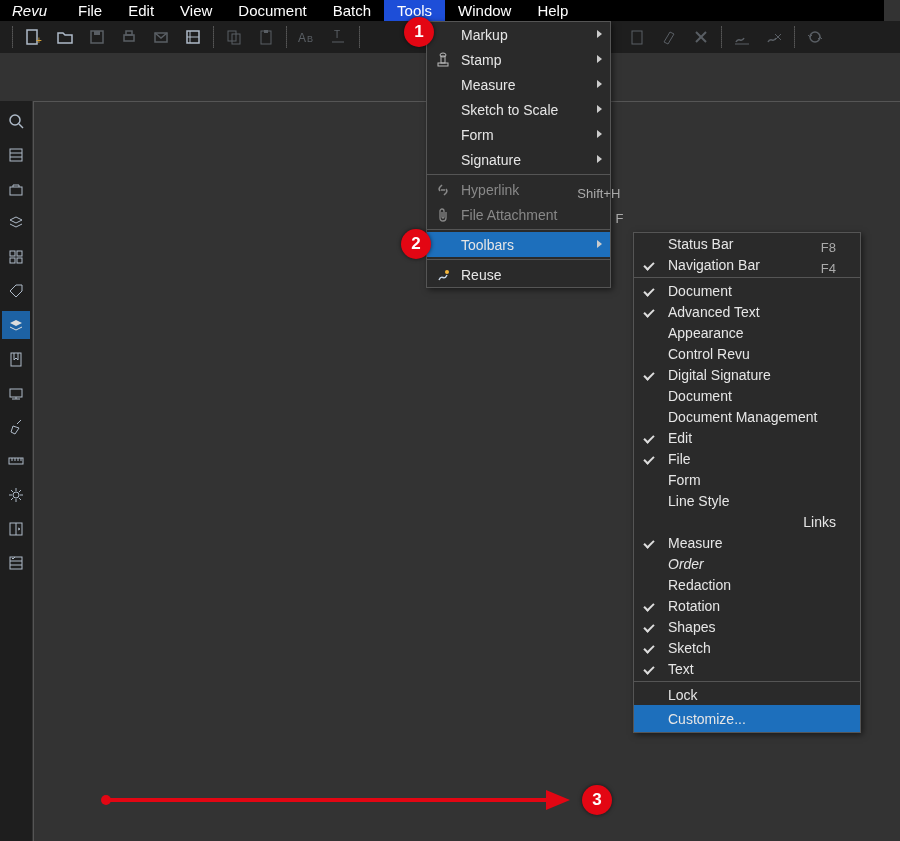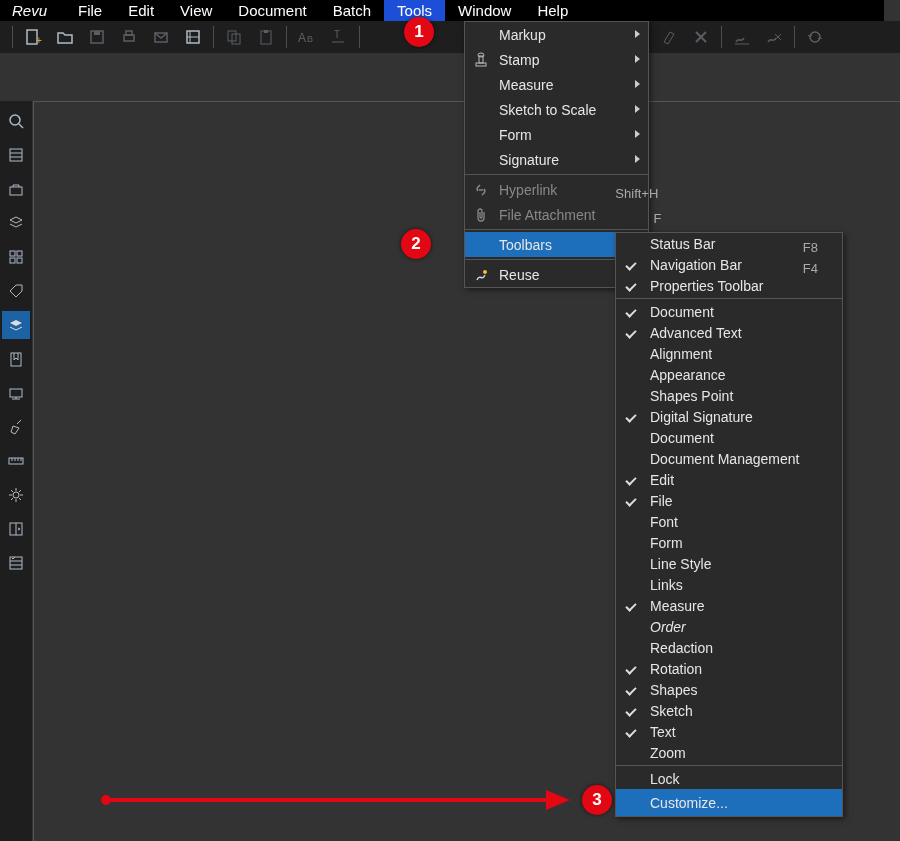--- a/index.html
+++ b/index.html
@@ -355,21 +355,21 @@
   <div class="railbtn">
       <svg width="18" height="18">
         <rect x="3" y="3" width="12" height="12" fill="none" stroke="#c8d6e6"></rect>
         <line x1="3" y1="7" x2="15" y2="7" stroke="#c8d6e6"></line>
         <line x1="3" y1="11" x2="15" y2="11" stroke="#c8d6e6"></line>
         <path d="M5 4l1 1 2-2" fill="none" stroke="#c8d6e6"></path>
       </svg>
     </div>
 </div>
 
-<div class="menu" id="tools-menu" style="top:21px;left:464px;width:185px;">
+<div class="menu" id="tools-menu" style="top:21px;left:426px;width:185px;">
 
 <div class="menu-row">
       <span>Markup</span>
       <span class="arrow"></span>
     </div>
     <div class="menu-row">
       <span class="lefticon">
         <svg width="16" height="16">
           <rect x="3" y="11" width="10" height="3" fill="none" stroke="#bbb"></rect>
           <rect x="6" y="4" width="4" height="7" fill="none" stroke="#bbb"></rect>
@@ -424,80 +424,70 @@
       <span class="lefticon">
         <svg width="16" height="16">
           <path d="M4 13c3-7 5 2 8-5" fill="none" stroke="#c8d6e6" stroke-width="1.5"></path>
           <circle cx="12" cy="5" r="2" fill="#f6b83c"></circle>
         </svg>
       </span>
       <span>Reuse</span>
     </div>
   </div>
 
-<div class="menu" id="toolbars-menu" style="top:232px;left:615px;width:228px;font-size:14px;">
+<div class="menu" id="toolbars-menu" style="top:232px;left:633px;width:228px;font-size:14px;">
 <div class="menu-row" style="height: 21px;">
       <span>Status Bar</span>
       <span class="shortcut">F8</span>
     </div>
     <div class="menu-row" style="height: 21px;">
       <span class="check"></span>
       <span>Navigation Bar</span>
       <span class="shortcut">F4</span>
     </div>
-    <div class="menu-row" style="height: 21px;">
-      <span class="check"></span>
-      <span>Properties Toolbar</span>
-    </div>
     <div class="menu-sep"></div>
     <div class="menu-row" style="height: 21px;">
       <span class="check"></span>
       <span>Document</span>
     </div>
     <div class="menu-row" style="height: 21px;">
       <span class="check"></span>
       <span>Advanced Text</span>
     </div>
     <div class="menu-row" style="height: 21px;">
-      <span>Alignment</span>
-    </div>
-    <div class="menu-row" style="height: 21px;">
       <span>Appearance</span>
     </div>
     <div class="menu-row" style="height: 21px;">
-      <span>Shapes Point</span>
+      <span>Control Revu</span>
     </div>
     <div class="menu-row" style="height: 21px;">
       <span class="check"></span>
       <span>Digital Signature</span>
     </div>
     <div class="menu-row" style="height: 21px;">
       <span>Document</span>
     </div>
     <div class="menu-row" style="height: 21px;">
       <span>Document Management</span>
     </div>
     <div class="menu-row" style="height: 21px;">
       <span class="check"></span>
       <span>Edit</span>
     </div>
     <div class="menu-row" style="height: 21px;">
       <span class="check"></span>
       <span>File</span>
     </div>
     <div class="menu-row" style="height: 21px;">
-      <span>Font</span>
-    </div>
-    <div class="menu-row" style="height: 21px;">
       <span>Form</span>
     </div>
     <div class="menu-row" style="height: 21px;">
       <span>Line Style</span>
     </div>
-    <div class="menu-row" style="height: 21px;">
+    <div class="menu-row" style="height: 21px; justify-content: flex-end;">
       <span>Links</span>
     </div>
     <div class="menu-row" style="height: 21px;">
       <span class="check"></span>
       <span>Measure</span>
     </div>
     <div class="menu-row" style="height: 21px; font-style: italic;">
       <span>Order</span>
     </div>
     <div class="menu-row" style="height: 21px;">
@@ -511,23 +501,20 @@
       <span class="check"></span>
       <span>Shapes</span>
     </div>
     <div class="menu-row" style="height: 21px;">
       <span class="check"></span>
       <span>Sketch</span>
     </div>
     <div class="menu-row" style="height: 21px;">
       <span class="check"></span>
       <span>Text</span>
-    </div>
-    <div class="menu-row" style="height: 21px;">
-      <span>Zoom</span>
     </div>
     <div class="menu-sep"></div>
     <div class="menu-row" style="height: 21px;">
       <span>Lock</span>
     </div>
     <div class="menu-row hl" style="height: 27px;">
       <span>Customize...</span>
     </div>
   </div>
 

